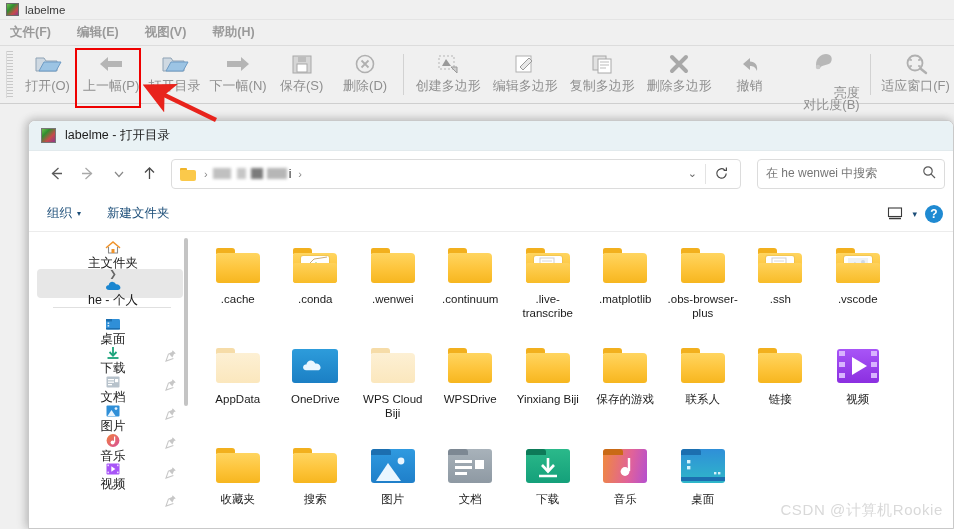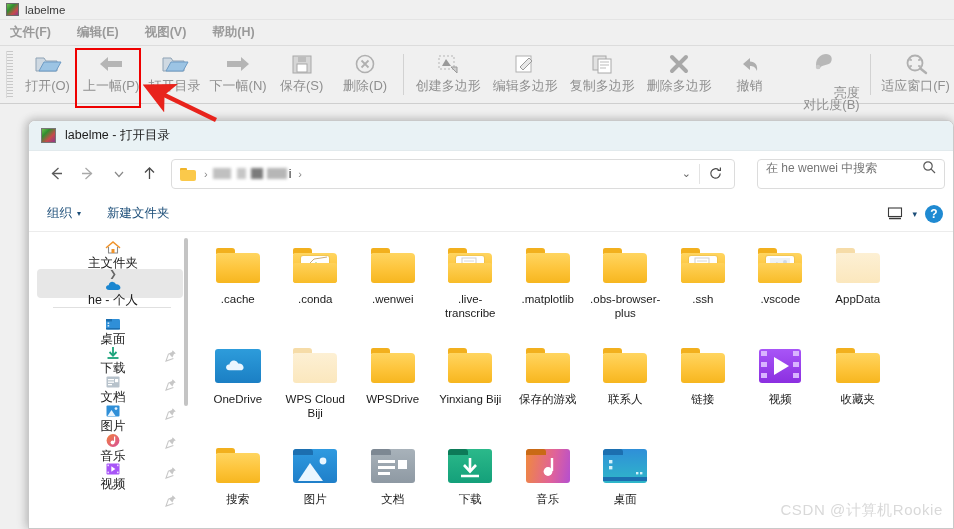--- a/index.html
+++ b/index.html
@@ -131,23 +131,23 @@
     vertical-align: middle;
   }
   .crumb-txt { font-size: 12px; color: #2a2a2a; margin: 0 2px; }
   .addr-chevron { margin-left: auto; color: #666; font-size: 11px; padding: 0 8px; cursor: default; }
   .addr-divider { width:1px; height:20px; background:#e3e3e3; }
   .refresh-btn {
     width: 30px; height: 28px; display:flex; align-items:center; justify-content:center;
     color:#555; cursor: default;
   }
   .search-box {
-    width: 188px; height: 30px; margin-left: 22px;
+    width: 188px; height: 30px; margin-left: 16px;
     border: 1px solid #dcdcdc; border-radius: 4px; background: #fff;
-    display: flex; padding: 0 8px;
+    display: flex; align-items: center; padding: 0 8px;
   }
   .search-ph { font-size: 12px; color: #767676; flex: 1; white-space: nowrap; overflow:hidden; }
 
   .dlg-cmdbar {
     height: 36px; background: #fff;
     display: flex; align-items: center; padding: 0 10px 0 18px;
     border-bottom: 1px solid #ececec;
   }
   .cmd-item {
     font-size: 12.5px; color: #1b4d78; margin-right: 26px; cursor: default;
@@ -696,20 +696,29 @@
         <div class="file-cell">
           <div class="file-icon">
               <div class="fold">
                 <div class="tab"></div>
                 <div class="body"></div>
               </div>
             </div>
           <div class="file-name">.wenwei</div>
         </div>
 
+        <div class="file-cell">
+          <div class="file-icon">
+              <div class="fold">
+                <div class="tab"></div>
+                <div class="body"></div>
+              </div>
+            </div>
+          <div class="file-name">.continuum</div>
+        </div>
 
         <div class="file-cell">
           <div class="file-icon">
             <div class="fold">
                 <div class="tab"></div>
                 <div class="body"></div>
               <div class="inner"><svg width="28" height="17" viewBox="0 0 28 17">
                     <rect x="6" y="2" width="14" height="13" fill="#fff" stroke="#cfcfcf"></rect>
                     <path d="M8 5 h10 M8 8 h10 M8 11 h7" stroke="#d8d8d8"></path>
                   </svg></div>

